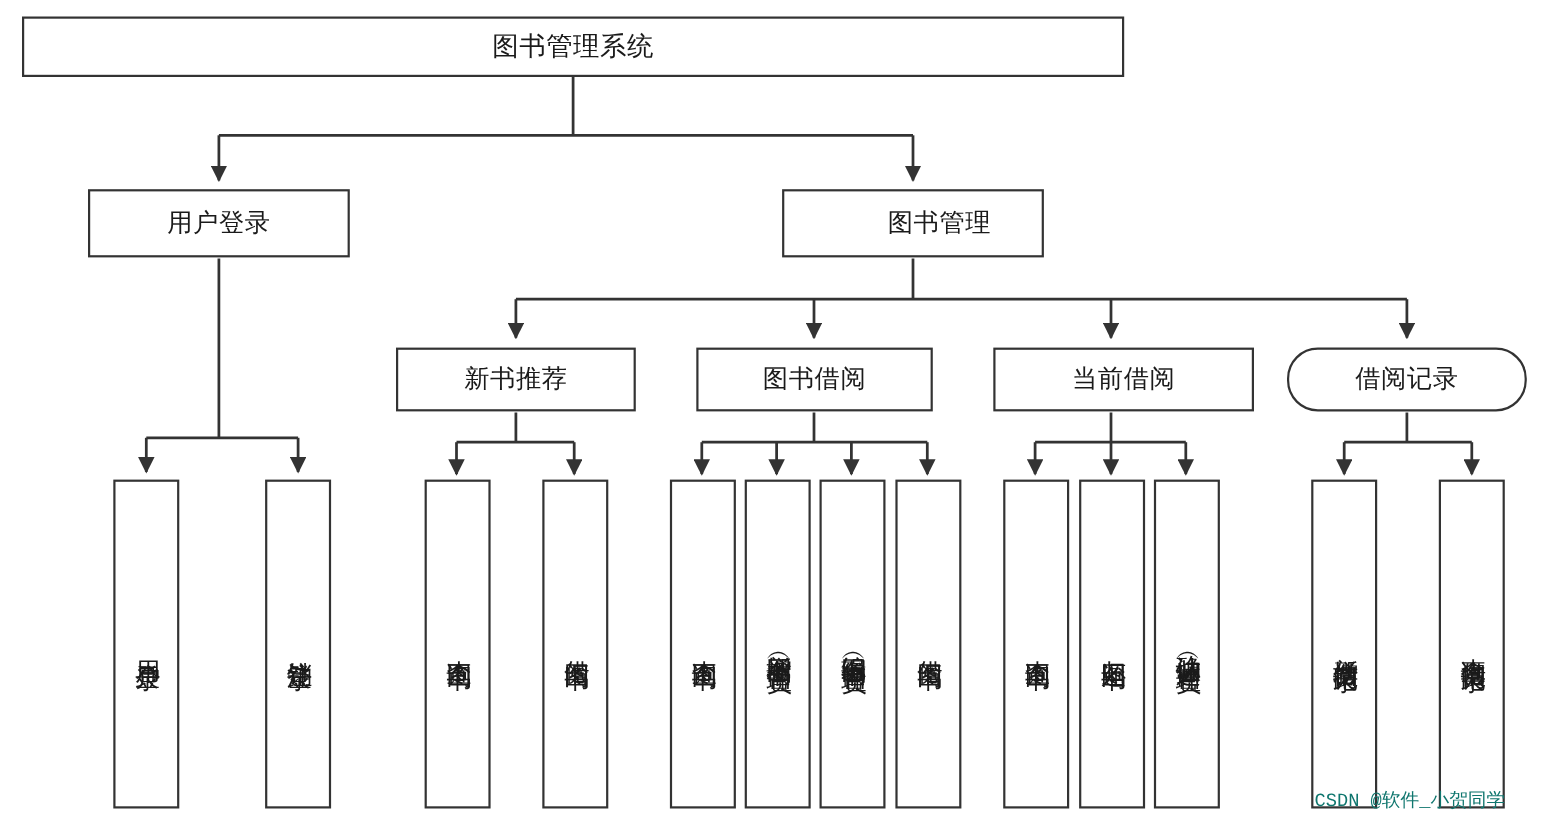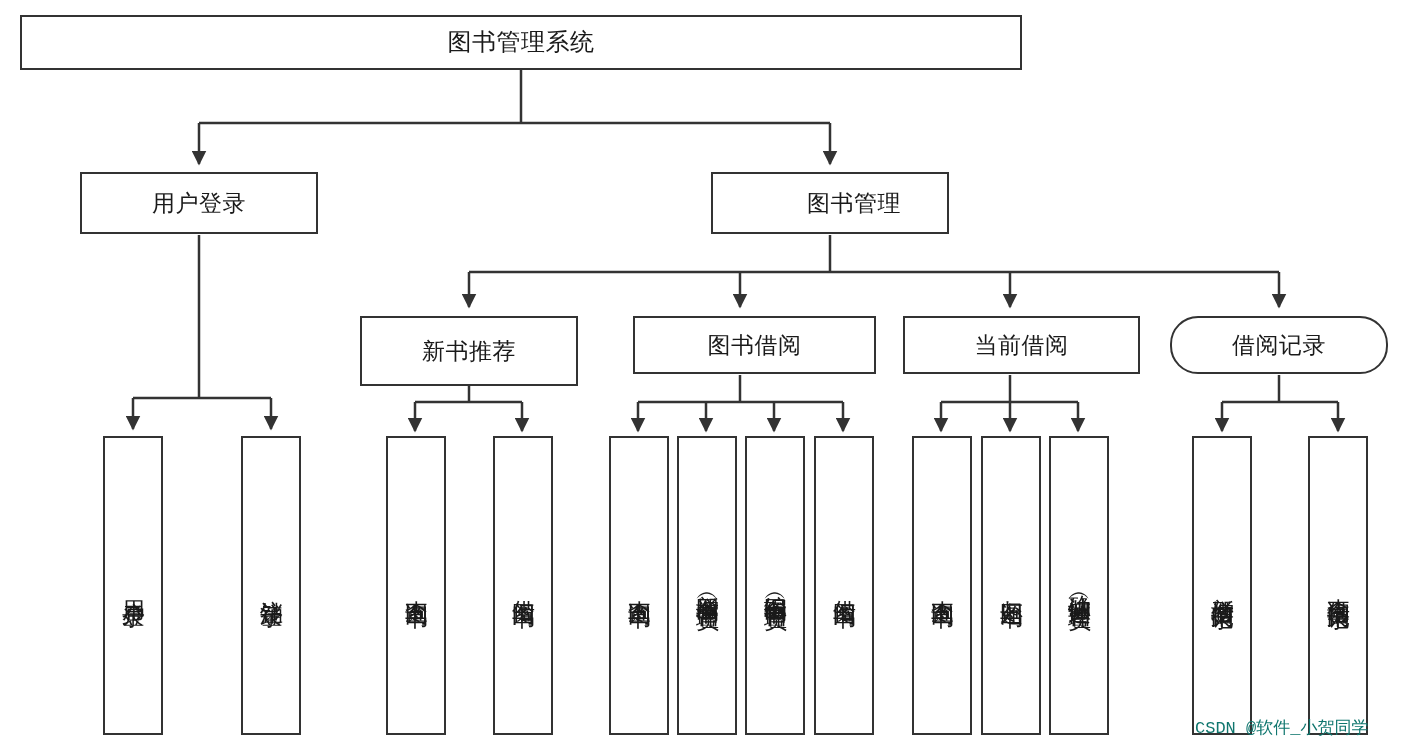--- a/index.html
+++ b/index.html
@@ -134,24 +134,24 @@
     <span class="node-label">图书管理系统</span>
   </div>
 
   <div class="node horizontal" style="left:80px; top:172px; width:238px; height:62px;">
     <span class="node-label">用户登录</span>
   </div>
   <div class="node horizontal" style="left:711px; top:172px; width:238px; height:62px;padding-left:48px;">
     <span class="node-label">图书管理</span>
   </div>
 
-  <div class="node horizontal" style="left:360px; top:316px; width:218px; height:70px;">
+  <div class="node horizontal" style="left:360px; top:316px; width:218px; height:58px;">
     <span class="node-label">新书推荐</span>
   </div>
-  <div class="node horizontal" style="left:633px; top:316px; width:243px; height:58px;">
+  <div class="node horizontal" style="left:633px; top:316px; width:215px; height:58px;">
     <span class="node-label">图书借阅</span>
   </div>
   <div class="node horizontal" style="left:903px; top:316px; width:237px; height:58px;">
     <span class="node-label">当前借阅</span>
   </div>
   <div class="node horizontal" style="left:1170px; top:316px; width:218px; height:58px;border-radius:28px;">
     <span class="node-label">借阅记录</span>
   </div>
 
   <div class="node vertical" style="left:103px; top:436px; width:60px; height:299px;">

